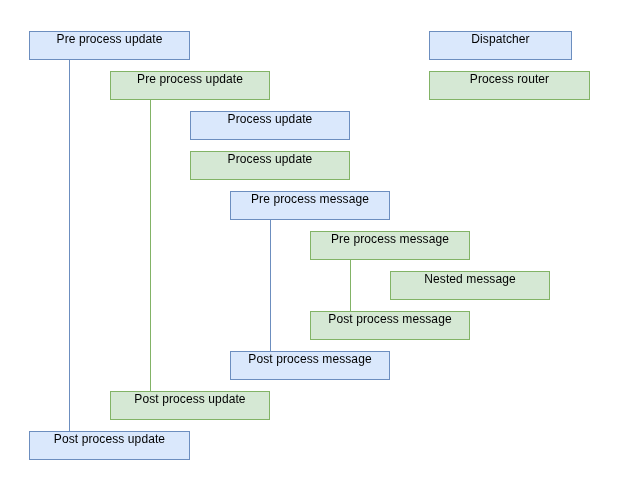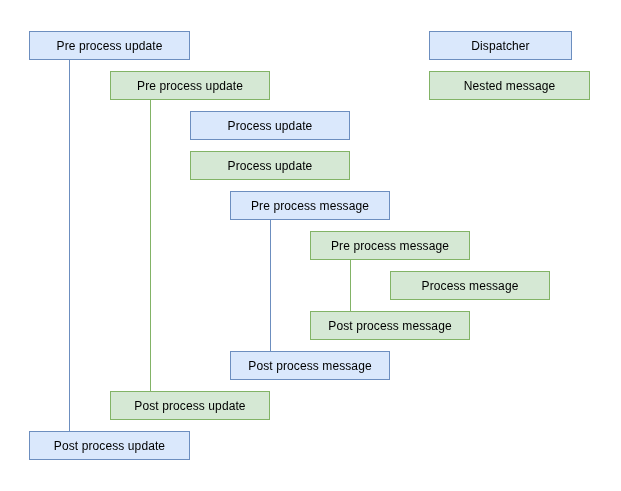--- a/index.html
+++ b/index.html
@@ -17,21 +17,21 @@
     position: relative;
     width: 621px;
     height: 491px;
   }
   .node {
     position: absolute;
     box-sizing: border-box;
     border-width: 1px;
     border-style: solid;
     display: flex;
-    align-items: center;
+    align-items: flex-start;
     justify-content: center;
     font-size: 12px;
     line-height: 14px;
     color: #000000;
     letter-spacing: 0.1px;
     white-space: nowrap;
   }
   .node.blue {
     background: #dae8fc;
     border-color: #6c8ebf;
@@ -75,33 +75,33 @@
     <div class="node green" style="left: 190px; top: 151px; width: 160px; height: 29px;">
       <span class="node-label">Process update</span>
     </div>
     <div class="node blue" style="left: 230px; top: 191px; width: 160px; height: 29px;">
       <span class="node-label">Pre process message</span>
     </div>
     <div class="node green" style="left: 310px; top: 231px; width: 160px; height: 29px;">
       <span class="node-label">Pre process message</span>
     </div>
     <div class="node green" style="left: 390px; top: 271px; width: 160px; height: 29px;">
-      <span class="node-label">Process message</span>
+      <span class="node-label">Nested message</span>
     </div>
     <div class="node green" style="left: 310px; top: 311px; width: 160px; height: 29px;">
       <span class="node-label">Post process message</span>
     </div>
     <div class="node blue" style="left: 230px; top: 351px; width: 160px; height: 29px;">
       <span class="node-label">Post process message</span>
     </div>
     <div class="node green" style="left: 110px; top: 391px; width: 160px; height: 29px;">
       <span class="node-label">Post process update</span>
     </div>
     <div class="node blue" style="left: 29px; top: 431px; width: 161px; height: 29px;">
       <span class="node-label">Post process update</span>
     </div>
     <div class="node blue" style="left: 429px; top: 31px; width: 143px; height: 29px;">
       <span class="node-label">Dispatcher</span>
     </div>
     <div class="node green" style="left: 429px; top: 71px; width: 161px; height: 29px;">
-      <span class="node-label">Nested message</span>
+      <span class="node-label">Process router</span>
     </div>
   </div>
 
 </body></html>

